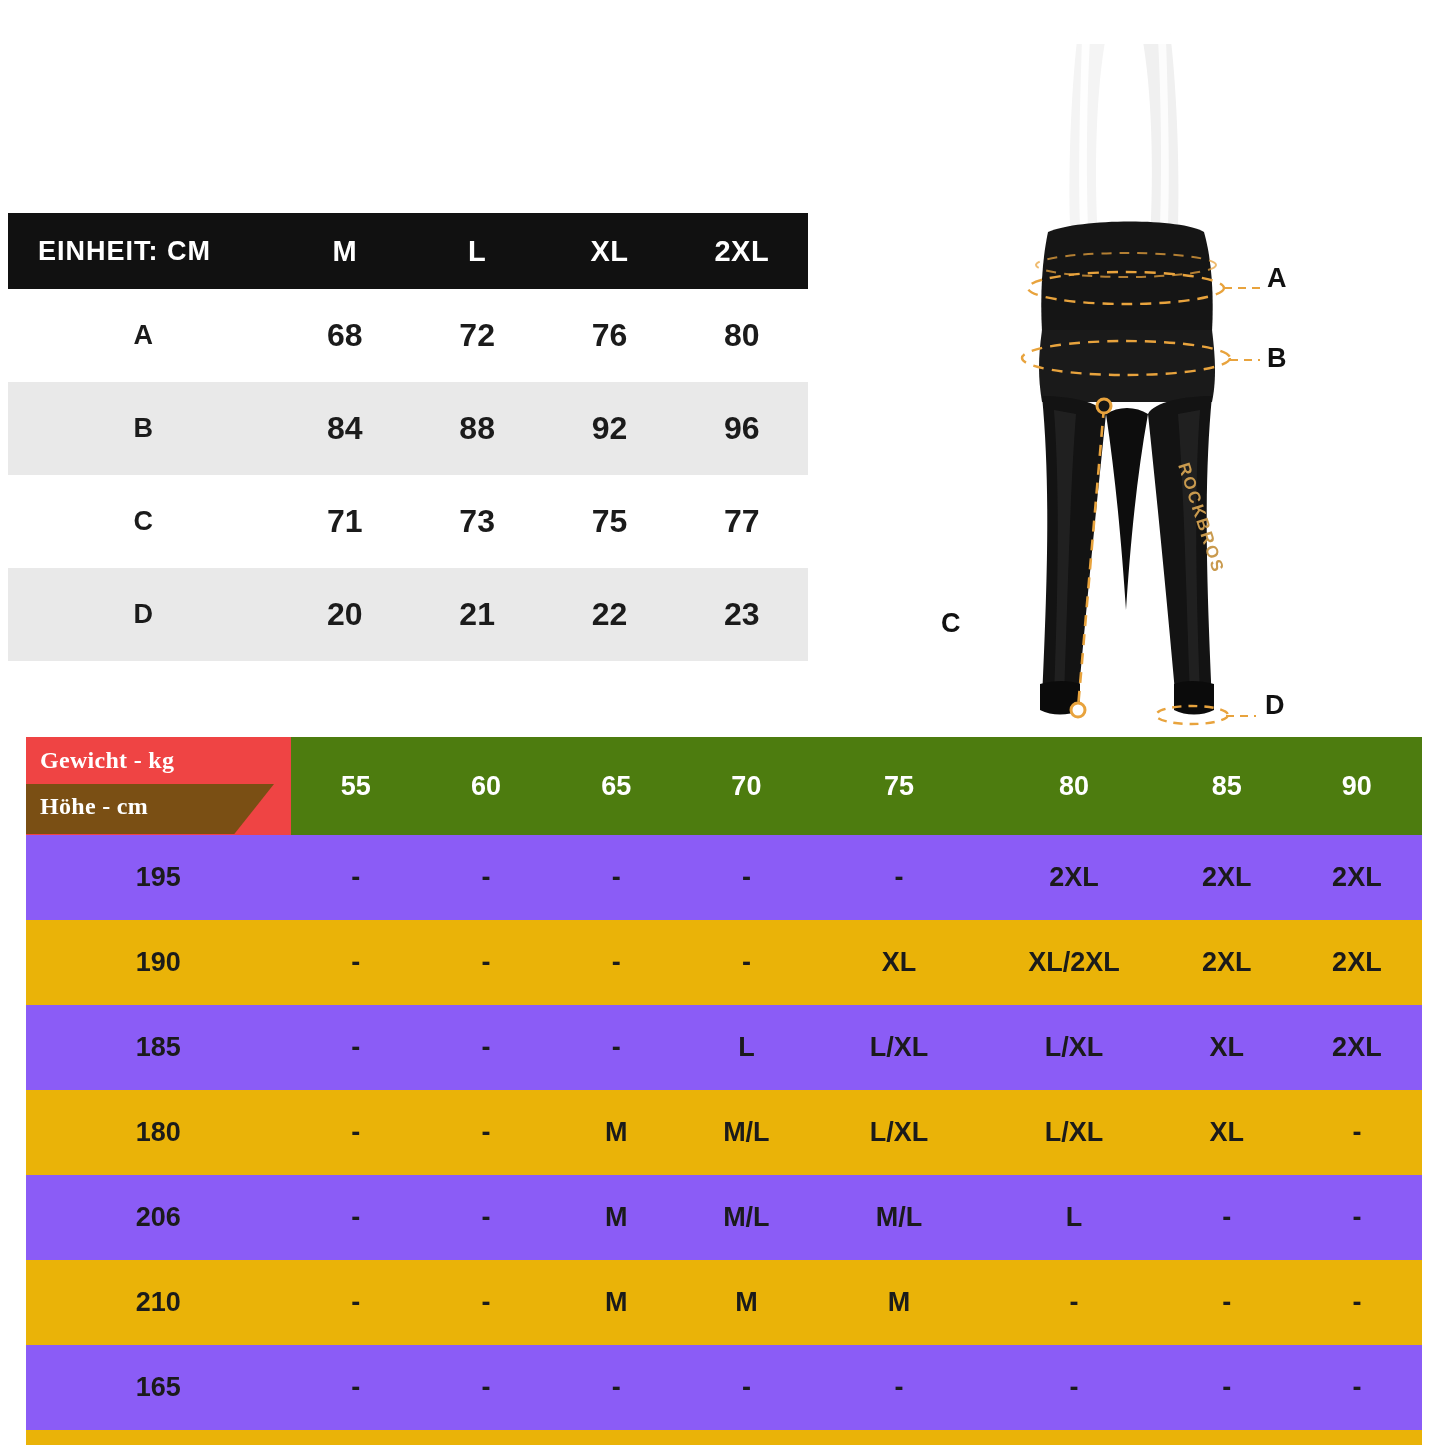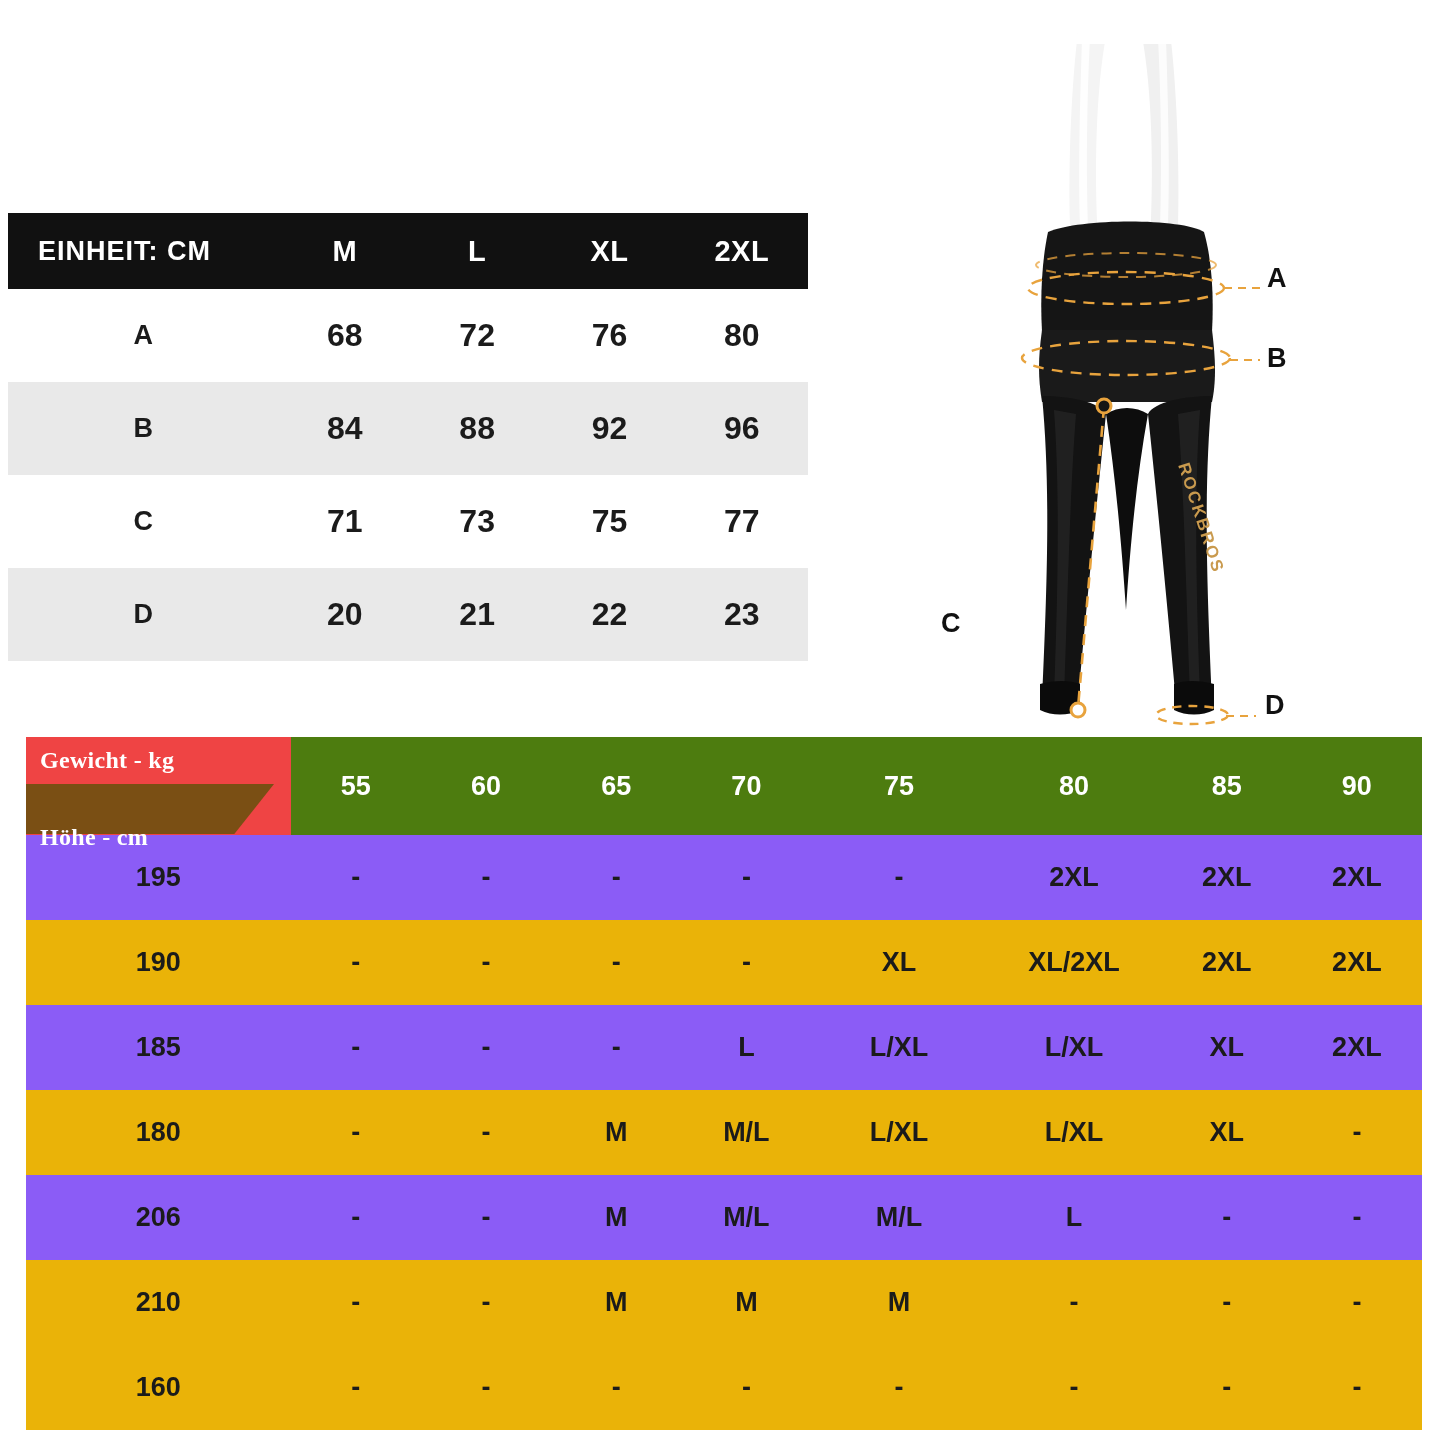--- a/index.html
+++ b/index.html
@@ -108,21 +108,20 @@
     clip-path: polygon(0 0, 100% 0, 84% 100%, 0 100%);
   }
   .corner-height {
     position: absolute;
     left: 14px;
     top: 55px;
     font-size: 24px;
     font-weight: bold;
     color: #ffffff;
     letter-spacing: .3px;
-    margin-top: 31px;
   }
 
   #size-table tbody td {
     height: 83px;
     text-align: center;
     vertical-align: middle;
     font-size: 27px;
     font-weight: bold;
     color: #1b1b1b;
   }
@@ -337,20 +336,31 @@
       <td>210</td>
       <td>-</td>
       <td>-</td>
       <td>M</td>
       <td>M</td>
       <td>M</td>
       <td>-</td>
       <td>-</td>
       <td>-</td>
     </tr>
+    <tr class="plain">
+      <td>165</td>
+      <td>-</td>
+      <td>-</td>
+      <td>-</td>
+      <td>-</td>
+      <td>-</td>
+      <td>-</td>
+      <td>-</td>
+      <td>-</td>
+    </tr>
     <tr class="alt">
       <td>160</td>
       <td>-</td>
       <td>-</td>
       <td>-</td>
       <td>-</td>
       <td>-</td>
       <td>-</td>
       <td>-</td>
       <td>-</td>

